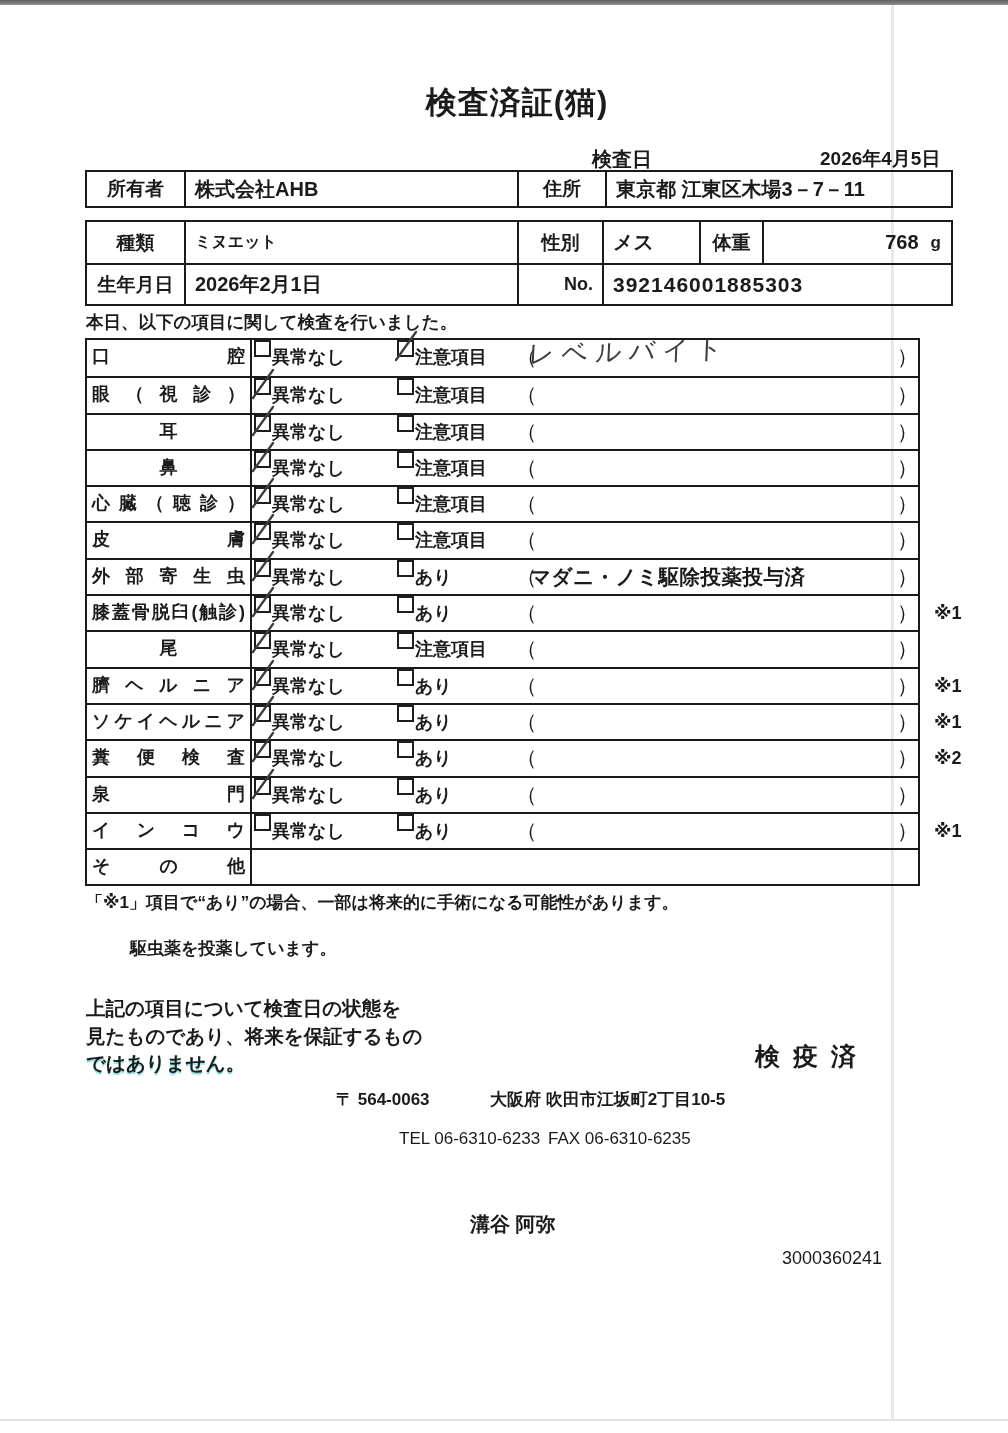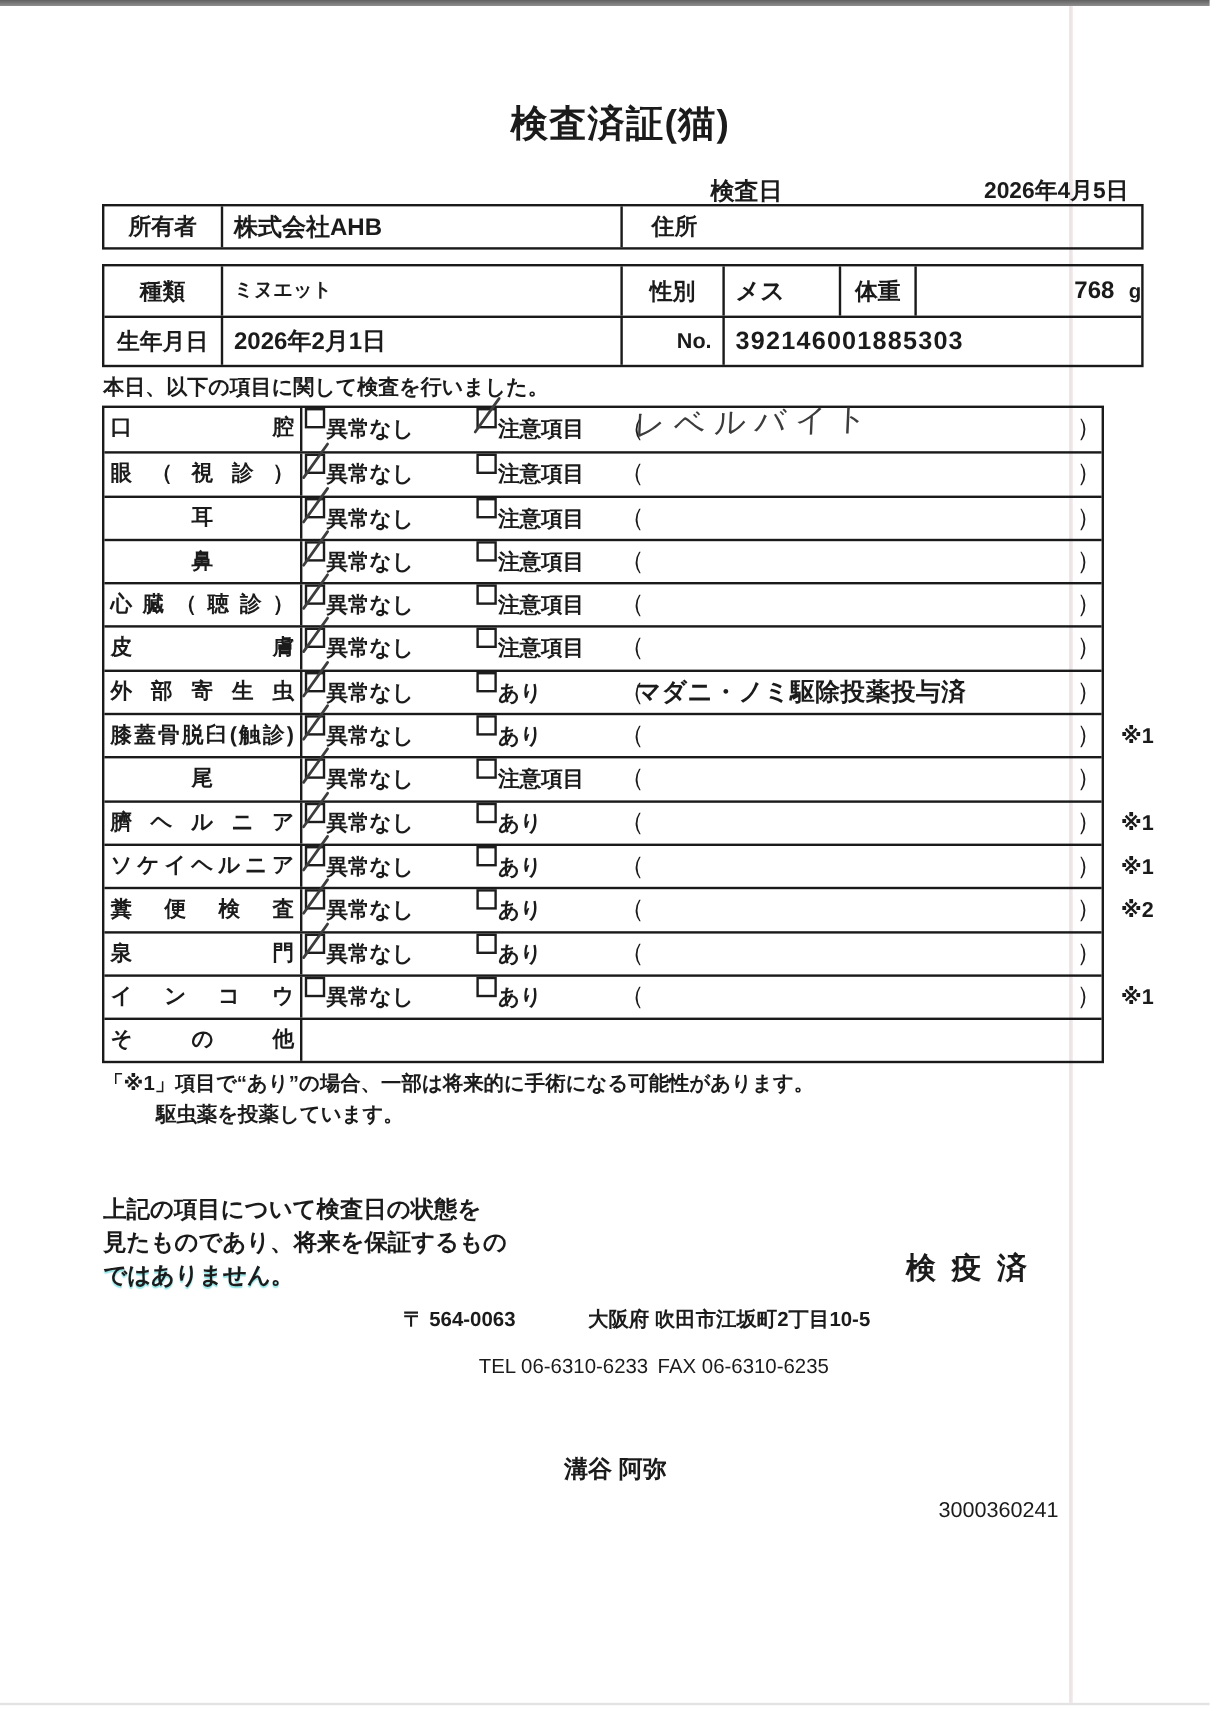--- a/index.html
+++ b/index.html
@@ -24,21 +24,21 @@
   .tbl{position:absolute;left:85px;width:868px;border:2.5px solid #1a1a1a;box-sizing:border-box;}
   .trow{display:flex;box-sizing:border-box;}
   .trow + .trow{border-top:2px solid #1a1a1a;}
   .tcell{box-sizing:border-box;display:flex;align-items:center;overflow:hidden;white-space:nowrap;}
   .tcell + .tcell{border-left:2px solid #1a1a1a;}
   .lab{justify-content:center;font-size:19px;font-weight:600;}
   .val{padding-left:9px;font-size:20px;font-weight:600;}
   #owner-table{top:170px;} #owner-table .trow{height:34px;}
   #pet-table{top:220px;text-align:right;}   #pet-table .trow{height:41px;}
   .val-breed{font-size:16px;}
-  .val-weight{justify-content:flex-end;font-size:20px;font-weight:600;}
+  .val-weight{justify-content:flex-end;padding-right:10px;font-size:20px;font-weight:600;}
   .val-weight .unit{font-size:17px;margin-left:12px;}
   .lab-no{font-size:18px;padding-left:36px;}
   .val-no{font-size:21px;letter-spacing:1px;}
 
   .intro{position:absolute;left:86px;top:310px;font-size:17.5px;font-weight:600;}
 
   
   .exam{position:absolute;left:85px;top:338px;width:835px;border:2.5px solid #1a1a1a;box-sizing:border-box;}
   .erow{display:flex;height:36.3px;box-sizing:border-box;}
   .erow + .erow{border-top:2px solid #1a1a1a;}
@@ -57,21 +57,21 @@
   .note.hand{left:276px;top:-6px;font-size:26px;font-weight:400;color:#3c3c3c;
     letter-spacing:7px;transform:rotate(-1.5deg) skewX(-4deg);}
   .note.print{left:278px;font-size:20.5px;font-weight:700;letter-spacing:.5px;}
   .cb{position:absolute;top:10px;width:13px;height:13px;border:2px solid #1d1d1d;box-sizing:content-box;}
   .cb1{left:2px;} .cb2{left:145px;}
   .cb svg{position:absolute;left:-6px;top:-13px;display:none;overflow:visible;}
   .cb.checked svg{display:block;}
 
   
   .footnotes{position:absolute;left:86px;top:890px;font-size:17px;font-weight:600;line-height:26px;}
-  .fn-indent{padding-left:44px;}
+  .fn-indent{padding-left:44px;margin-top:20px;}
 
   
   .disclaimer{position:absolute;left:86px;top:995px;font-size:19.5px;font-weight:700;line-height:27.5px;}
   .disclaimer .fringe{text-shadow:0 2px 1px rgba(0,195,200,.45);}
   .stamp{position:absolute;left:755px;top:1040px;font-size:25px;font-weight:600;letter-spacing:3px;}
 
   
   .postal{position:absolute;left:336px;top:1088px;font-size:17px;font-weight:600;}
   .clinic-addr{position:absolute;left:490px;top:1088px;font-size:17px;font-weight:600;}
   .tel{position:absolute;left:352px;top:1129px;font-size:17px;font-weight:500;margin-left:47px;}
@@ -91,20 +91,21 @@
 
   <div class="title">検査済証(猫)</div>
   <div class="date-label">検査日</div>
   <div class="date-value">2026年4月5日</div>
 
   <div class="tbl" id="owner-table">
     <div class="trow">
       <div class="tcell lab" style="width:97px">所有者</div>
       <div class="tcell val" style="width:333px">株式会社AHB</div>
       <div class="tcell lab" style="width:88px">住所</div>
+      <div class="tcell val" style="flex:1">東京都 江東区木場3－7－11</div>
     </div>
   </div>
 
   <div class="tbl" id="pet-table">
     <div class="trow">
       <div class="tcell lab" style="width:97px">種類</div>
       <div class="tcell val val-breed" style="width:333px">ミヌエット</div>
       <div class="tcell lab" style="width:85px">性別</div>
       <div class="tcell val" style="width:97px">メス</div>
       <div class="tcell lab" style="width:63px">体重</div>

